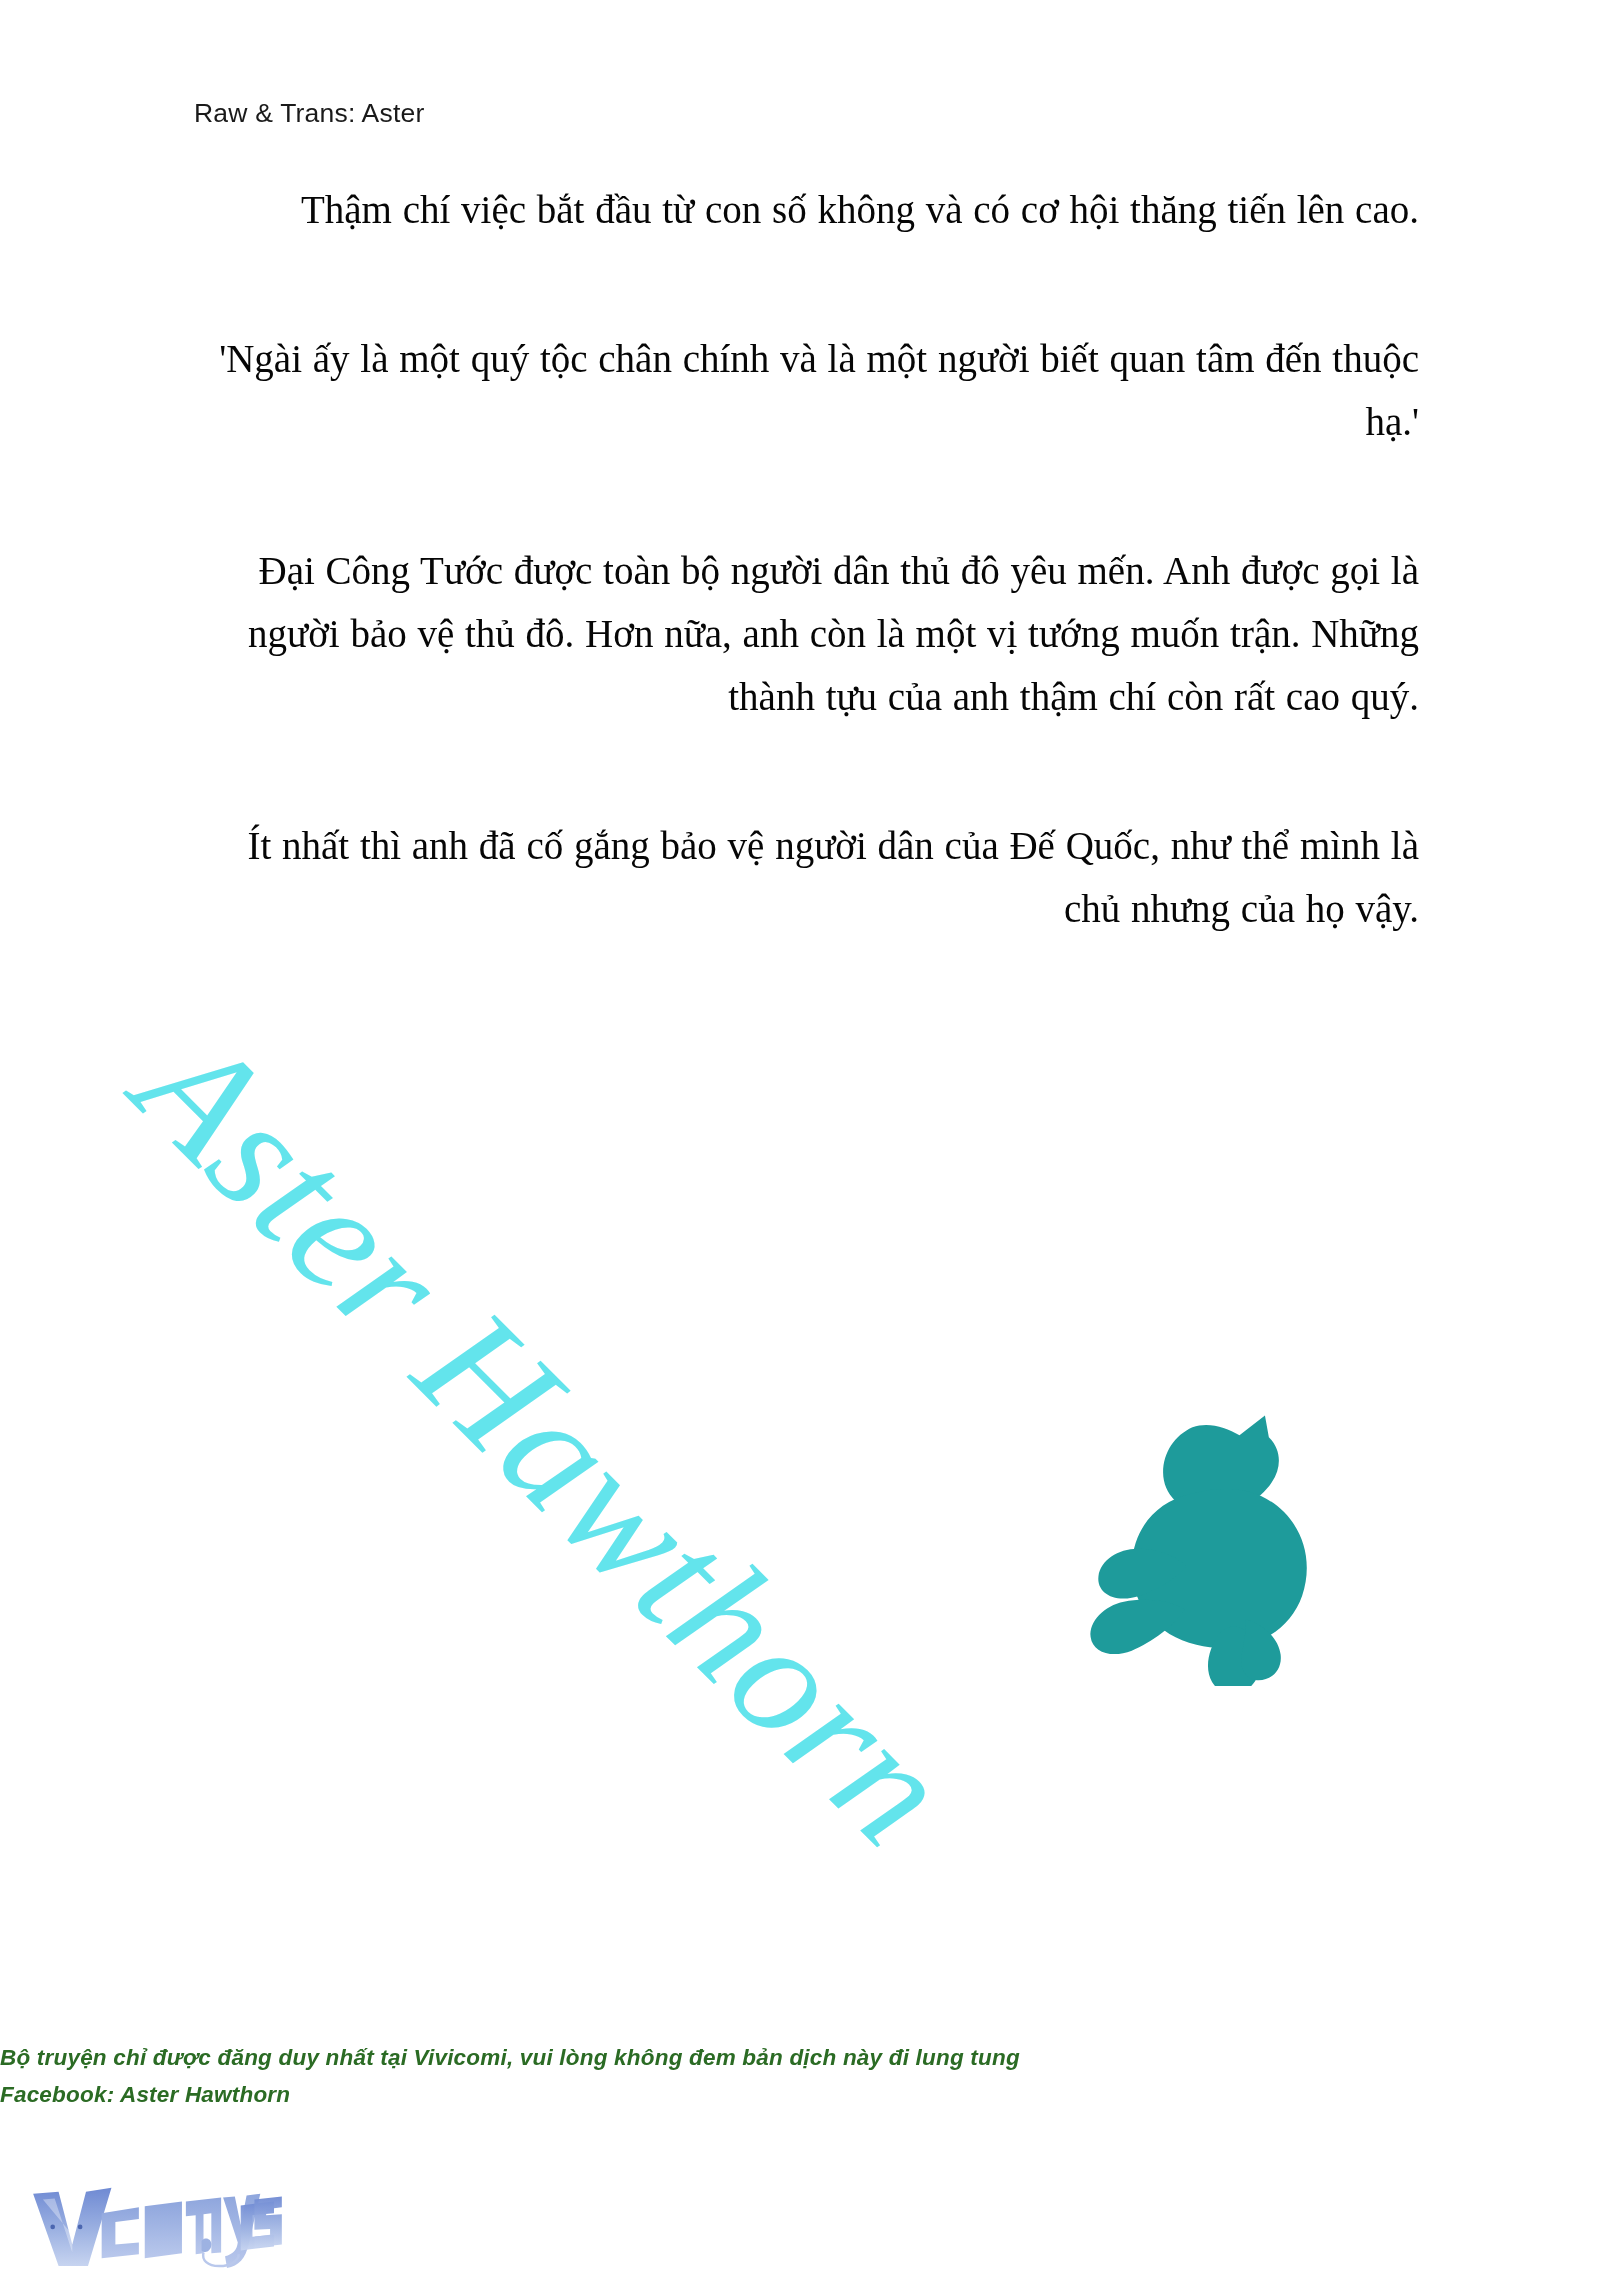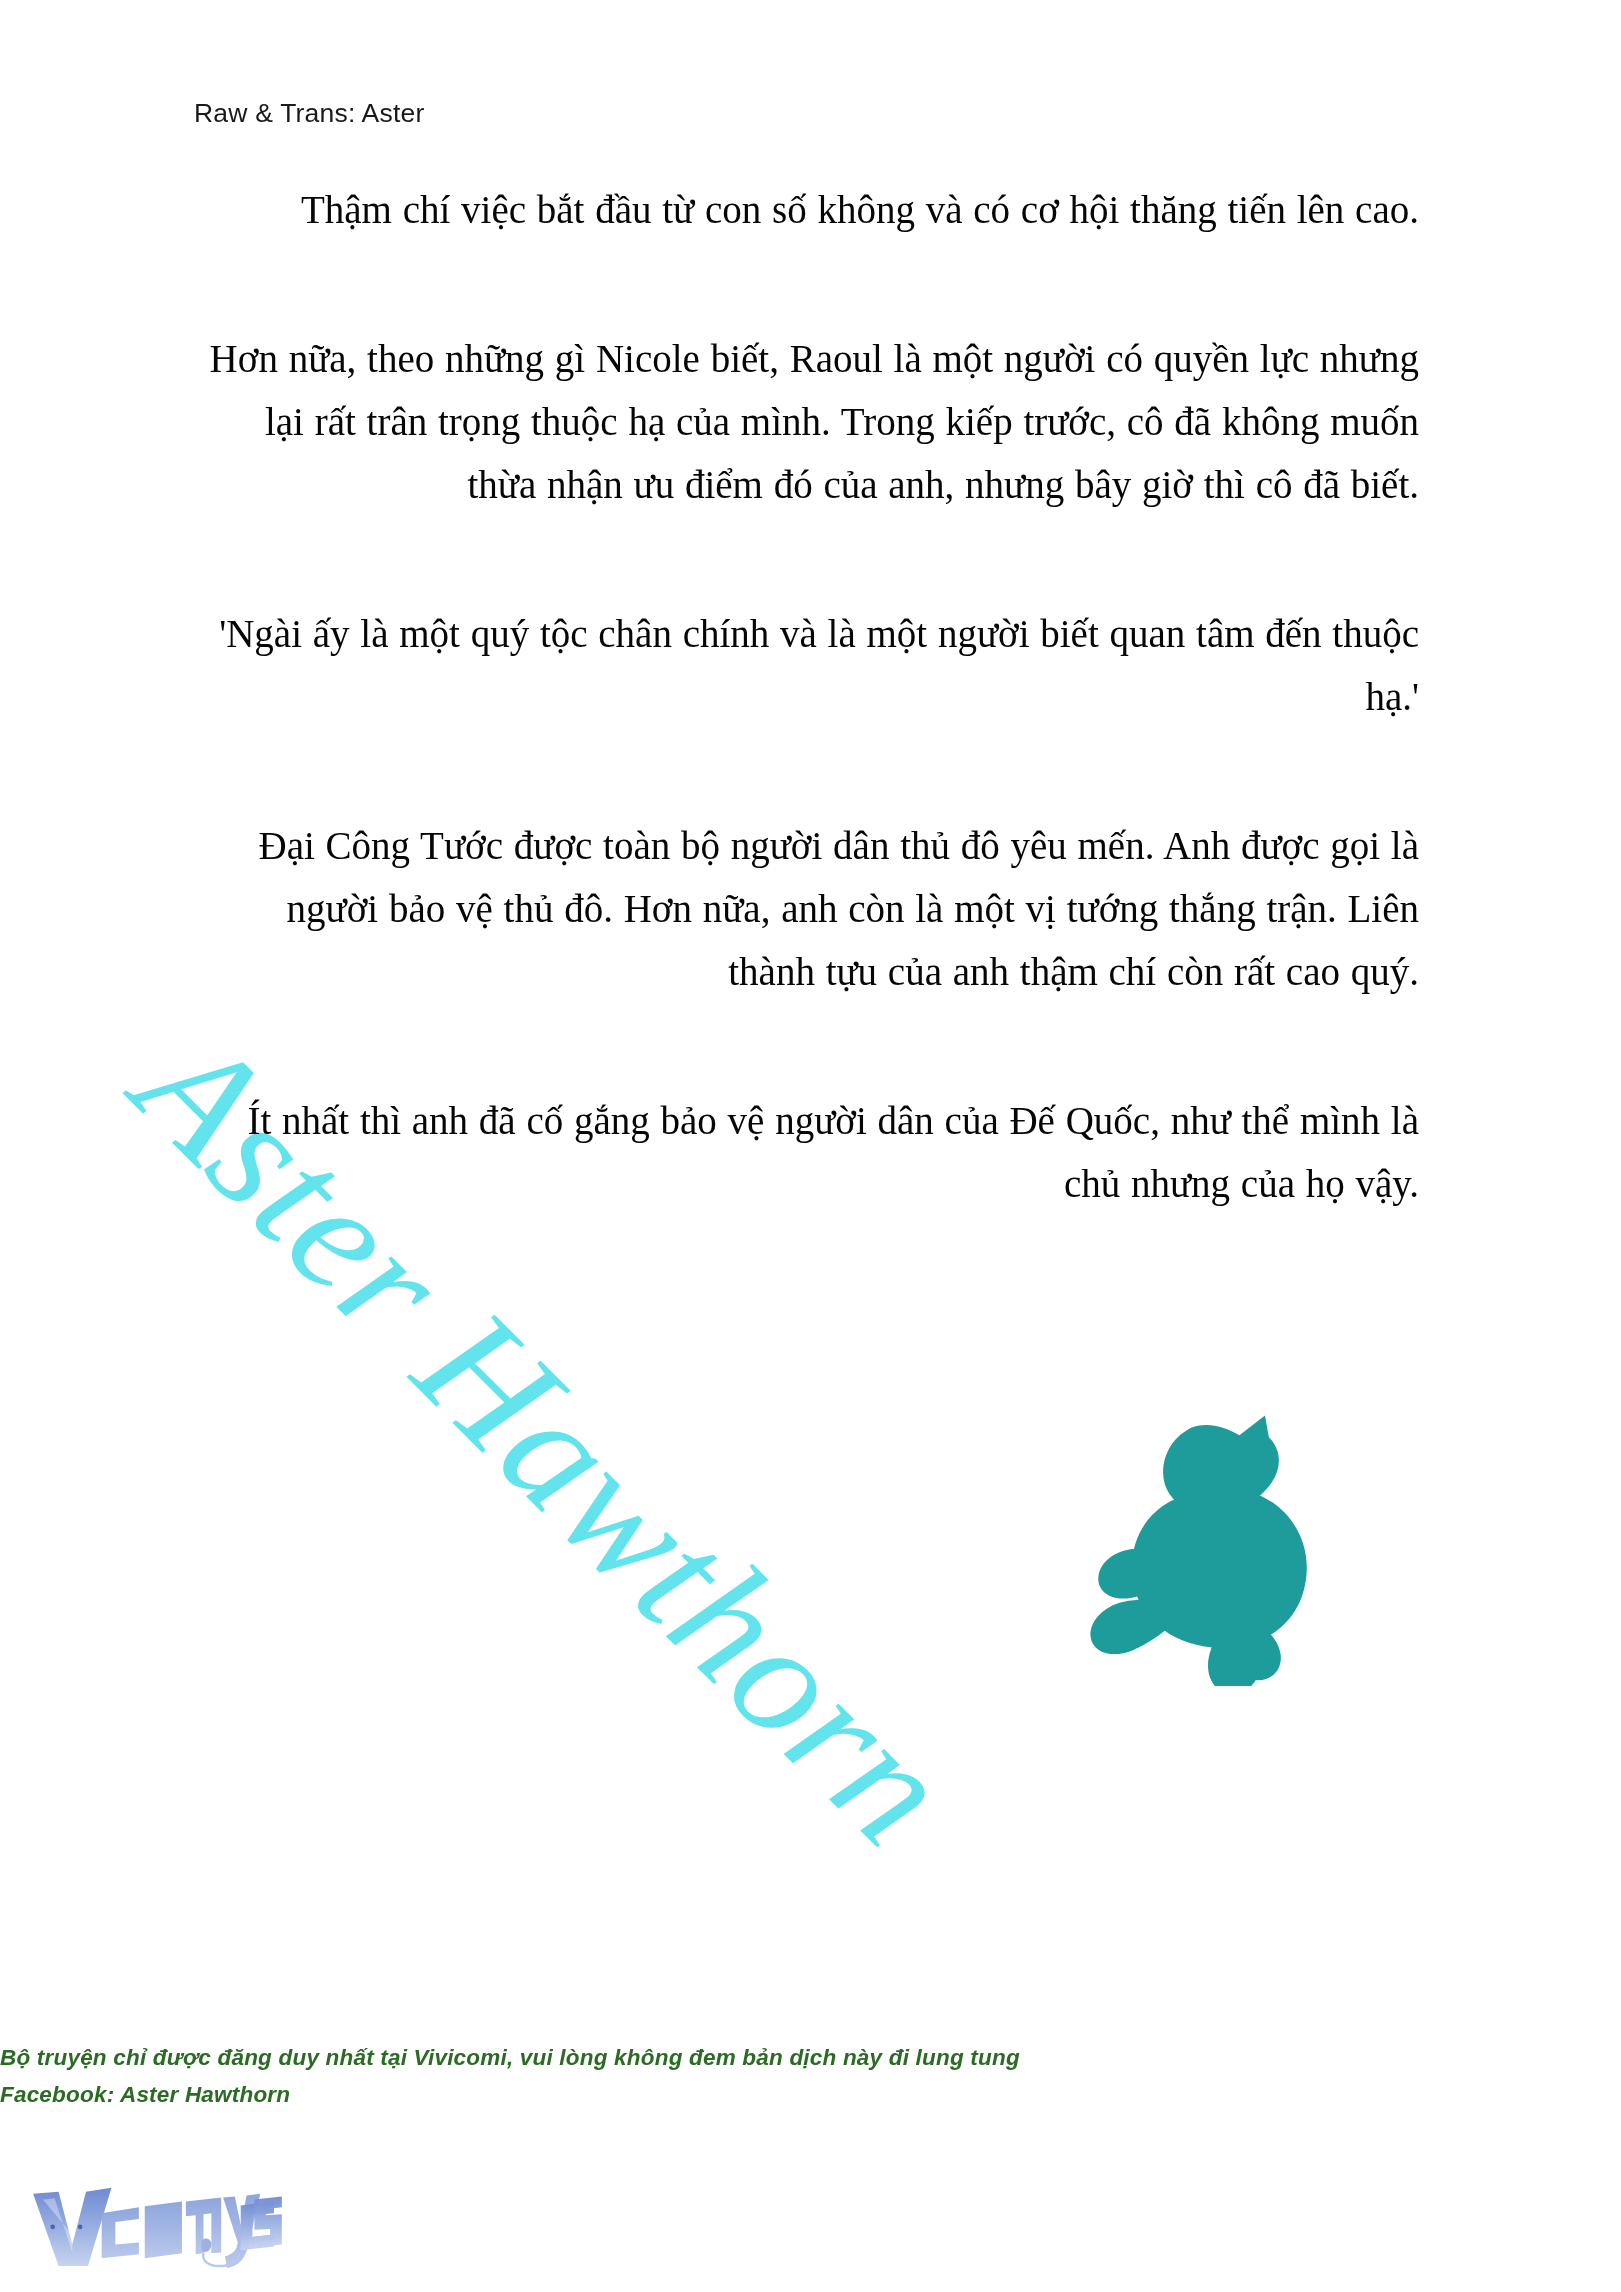--- a/index.html
+++ b/index.html
@@ -112,23 +112,22 @@
 <body>
 
 <div class="page">
 
   <div class="page-header">Raw &amp; Trans: Aster</div>
 
   <div class="watermark">Aster Hawthorn</div>
 
   <div class="content">
     <p class="para">Thậm chí việc bắt đầu từ con số không và có cơ hội thăng tiến lên cao.</p>
-    <p class="para">Hơn nữa, theo những gì Nicole biết, Raoul là một người có quyền lực nhưng lại rất trân trọng thuộc hạ của mình. Trong kiếp trước, cô đã không muốn thừa nhận ưu điểm đó của anh, nhưng bây giờ thì cô đã biết.</p>
     <p class="para">'Ngài ấy là một quý tộc chân chính và là một người biết quan tâm đến thuộc hạ.'</p>
-    <p class="para">Đại Công Tước được toàn bộ người dân thủ đô yêu mến. Anh được gọi là người bảo vệ thủ đô. Hơn nữa, anh còn là một vị tướng thắng trận. Liên thành tựu của anh thậm chí còn rất cao quý.</p>
+    <p class="para">Đại Công Tước được toàn bộ người dân thủ đô yêu mến. Anh được gọi là người bảo vệ thủ đô. Hơn nữa, anh còn là một vị tướng muốn trận. Những thành tựu của anh thậm chí còn rất cao quý.</p>
     <p class="para">Ít nhất thì anh đã cố gắng bảo vệ người dân của Đế Quốc, như thể mình là chủ nhưng của họ vậy.</p>
   </div>
 
   <div class="cat-mark">
     <svg viewBox="0 0 290 300" width="284" height="294" aria-hidden="true">
       <g fill="#1e9b9b">
 
         <path d="M122 36
                  C104 44 92 62 92 82
                  C92 104 110 122 134 124

